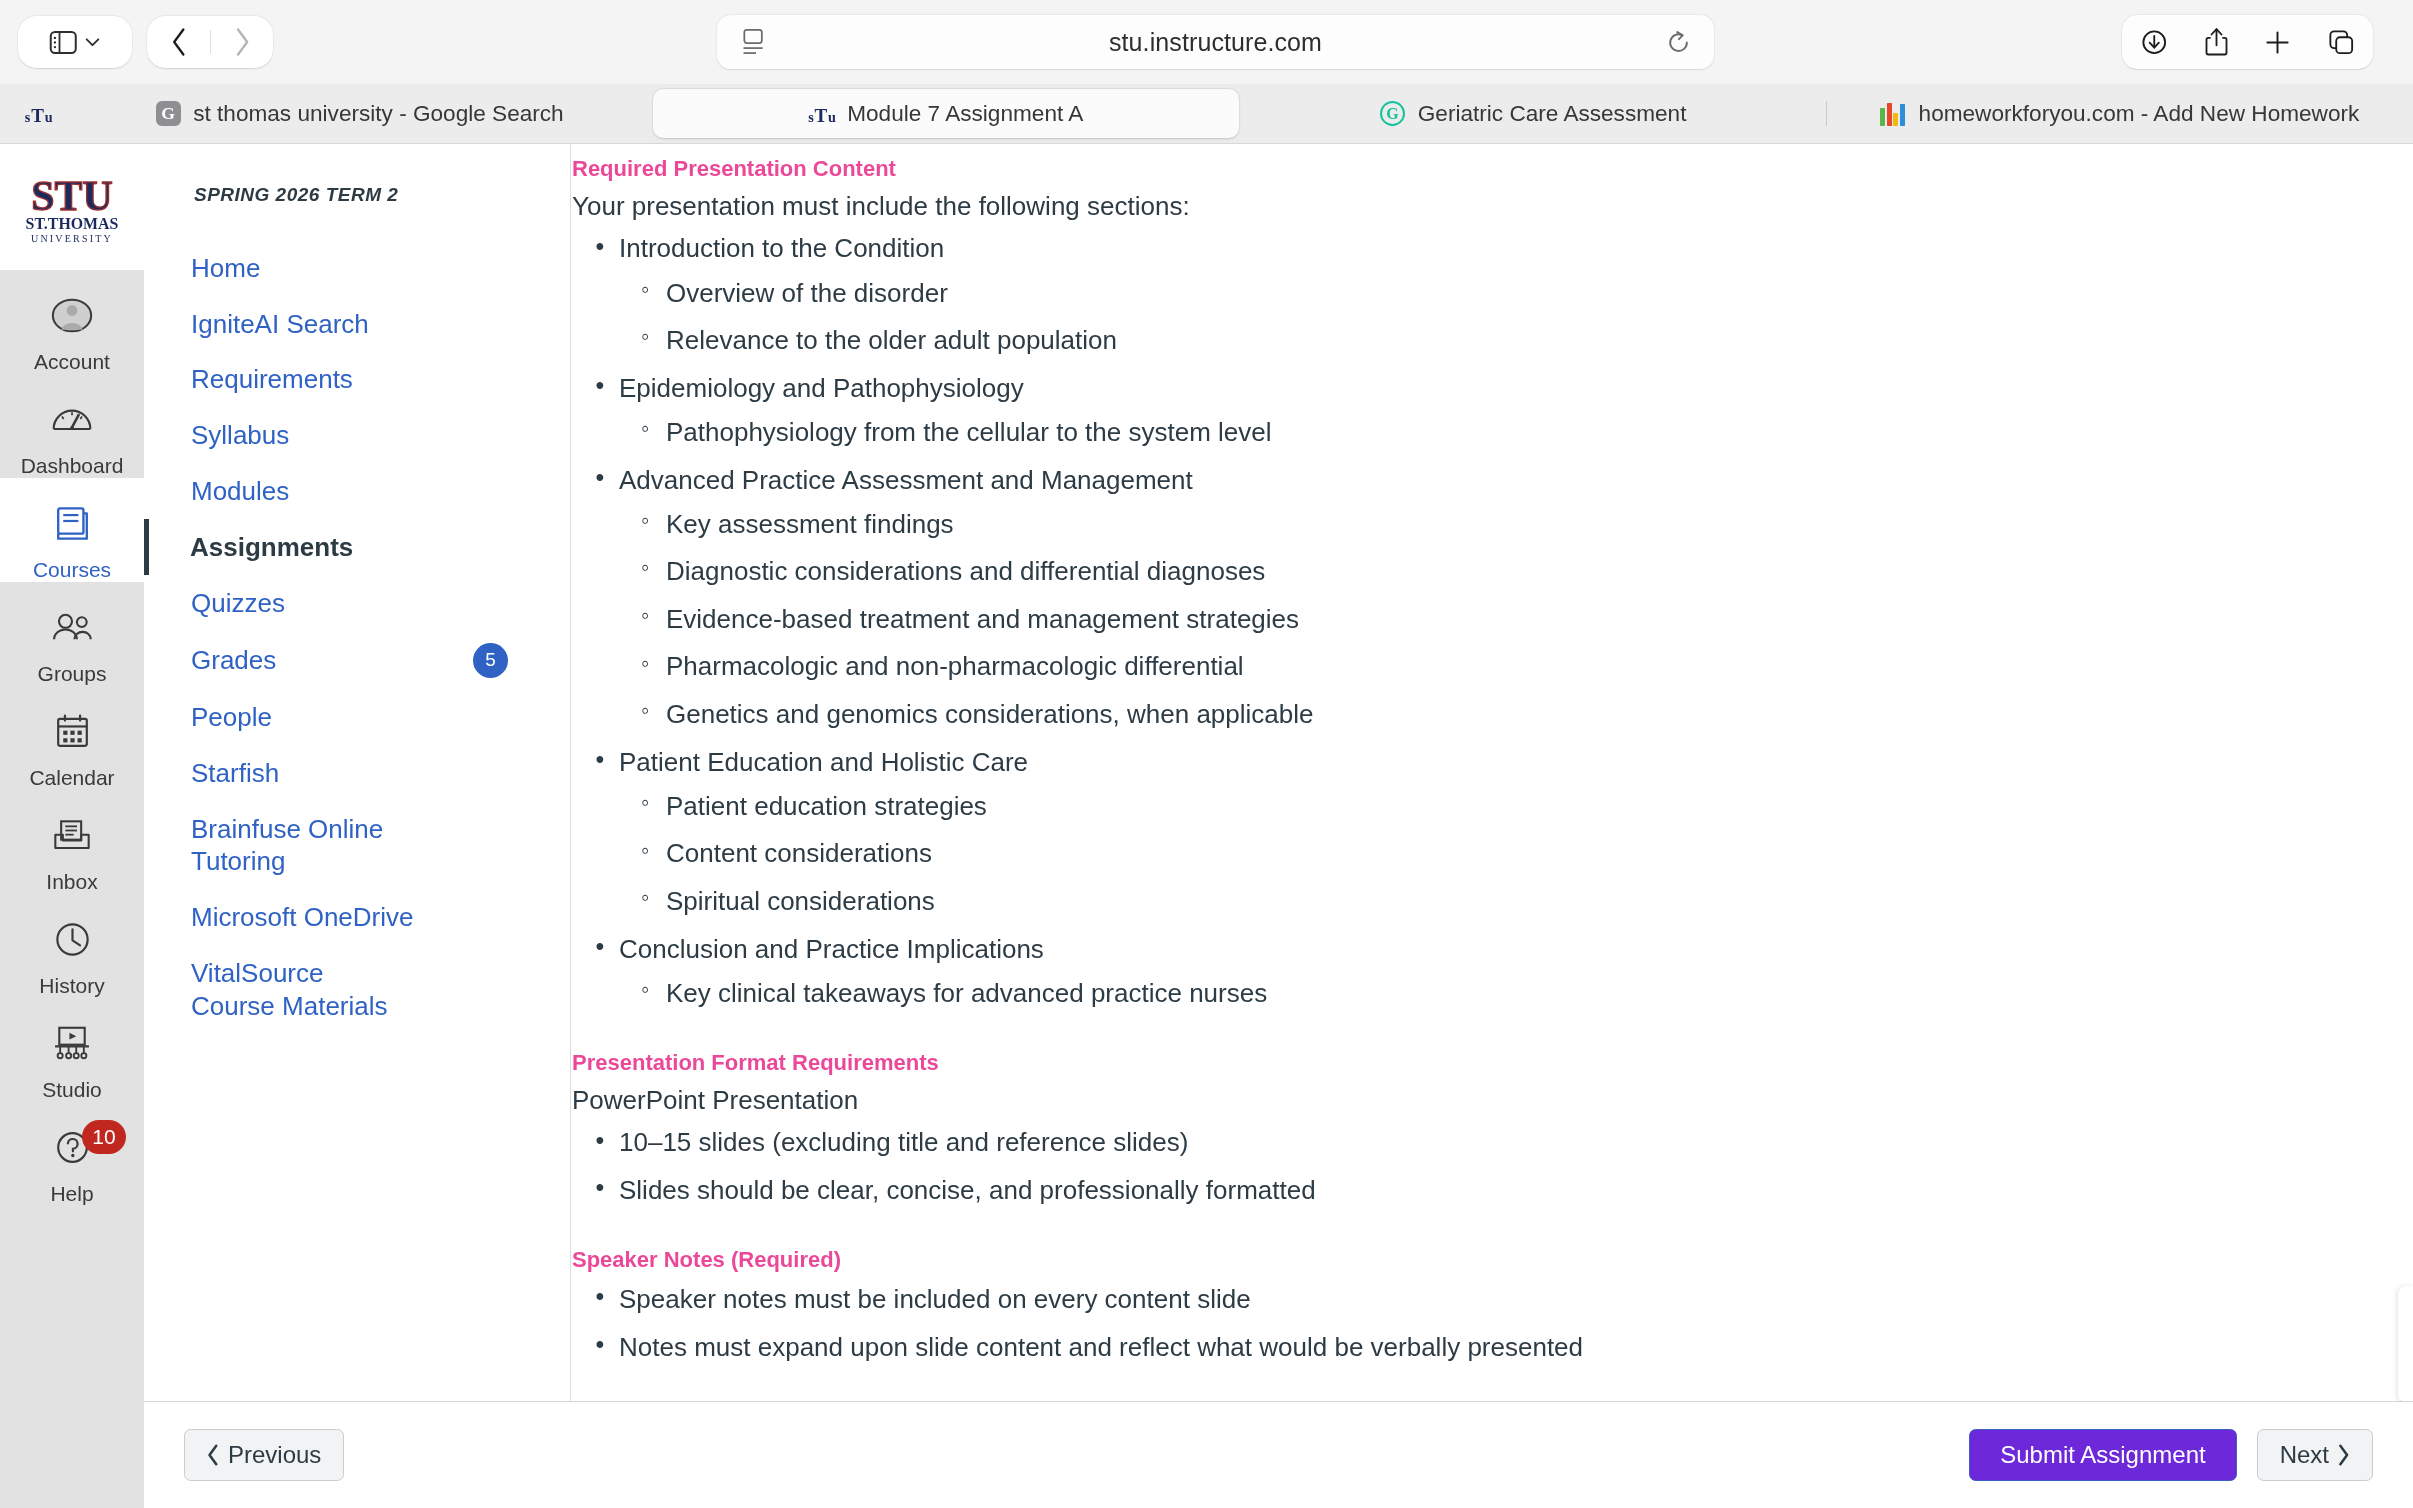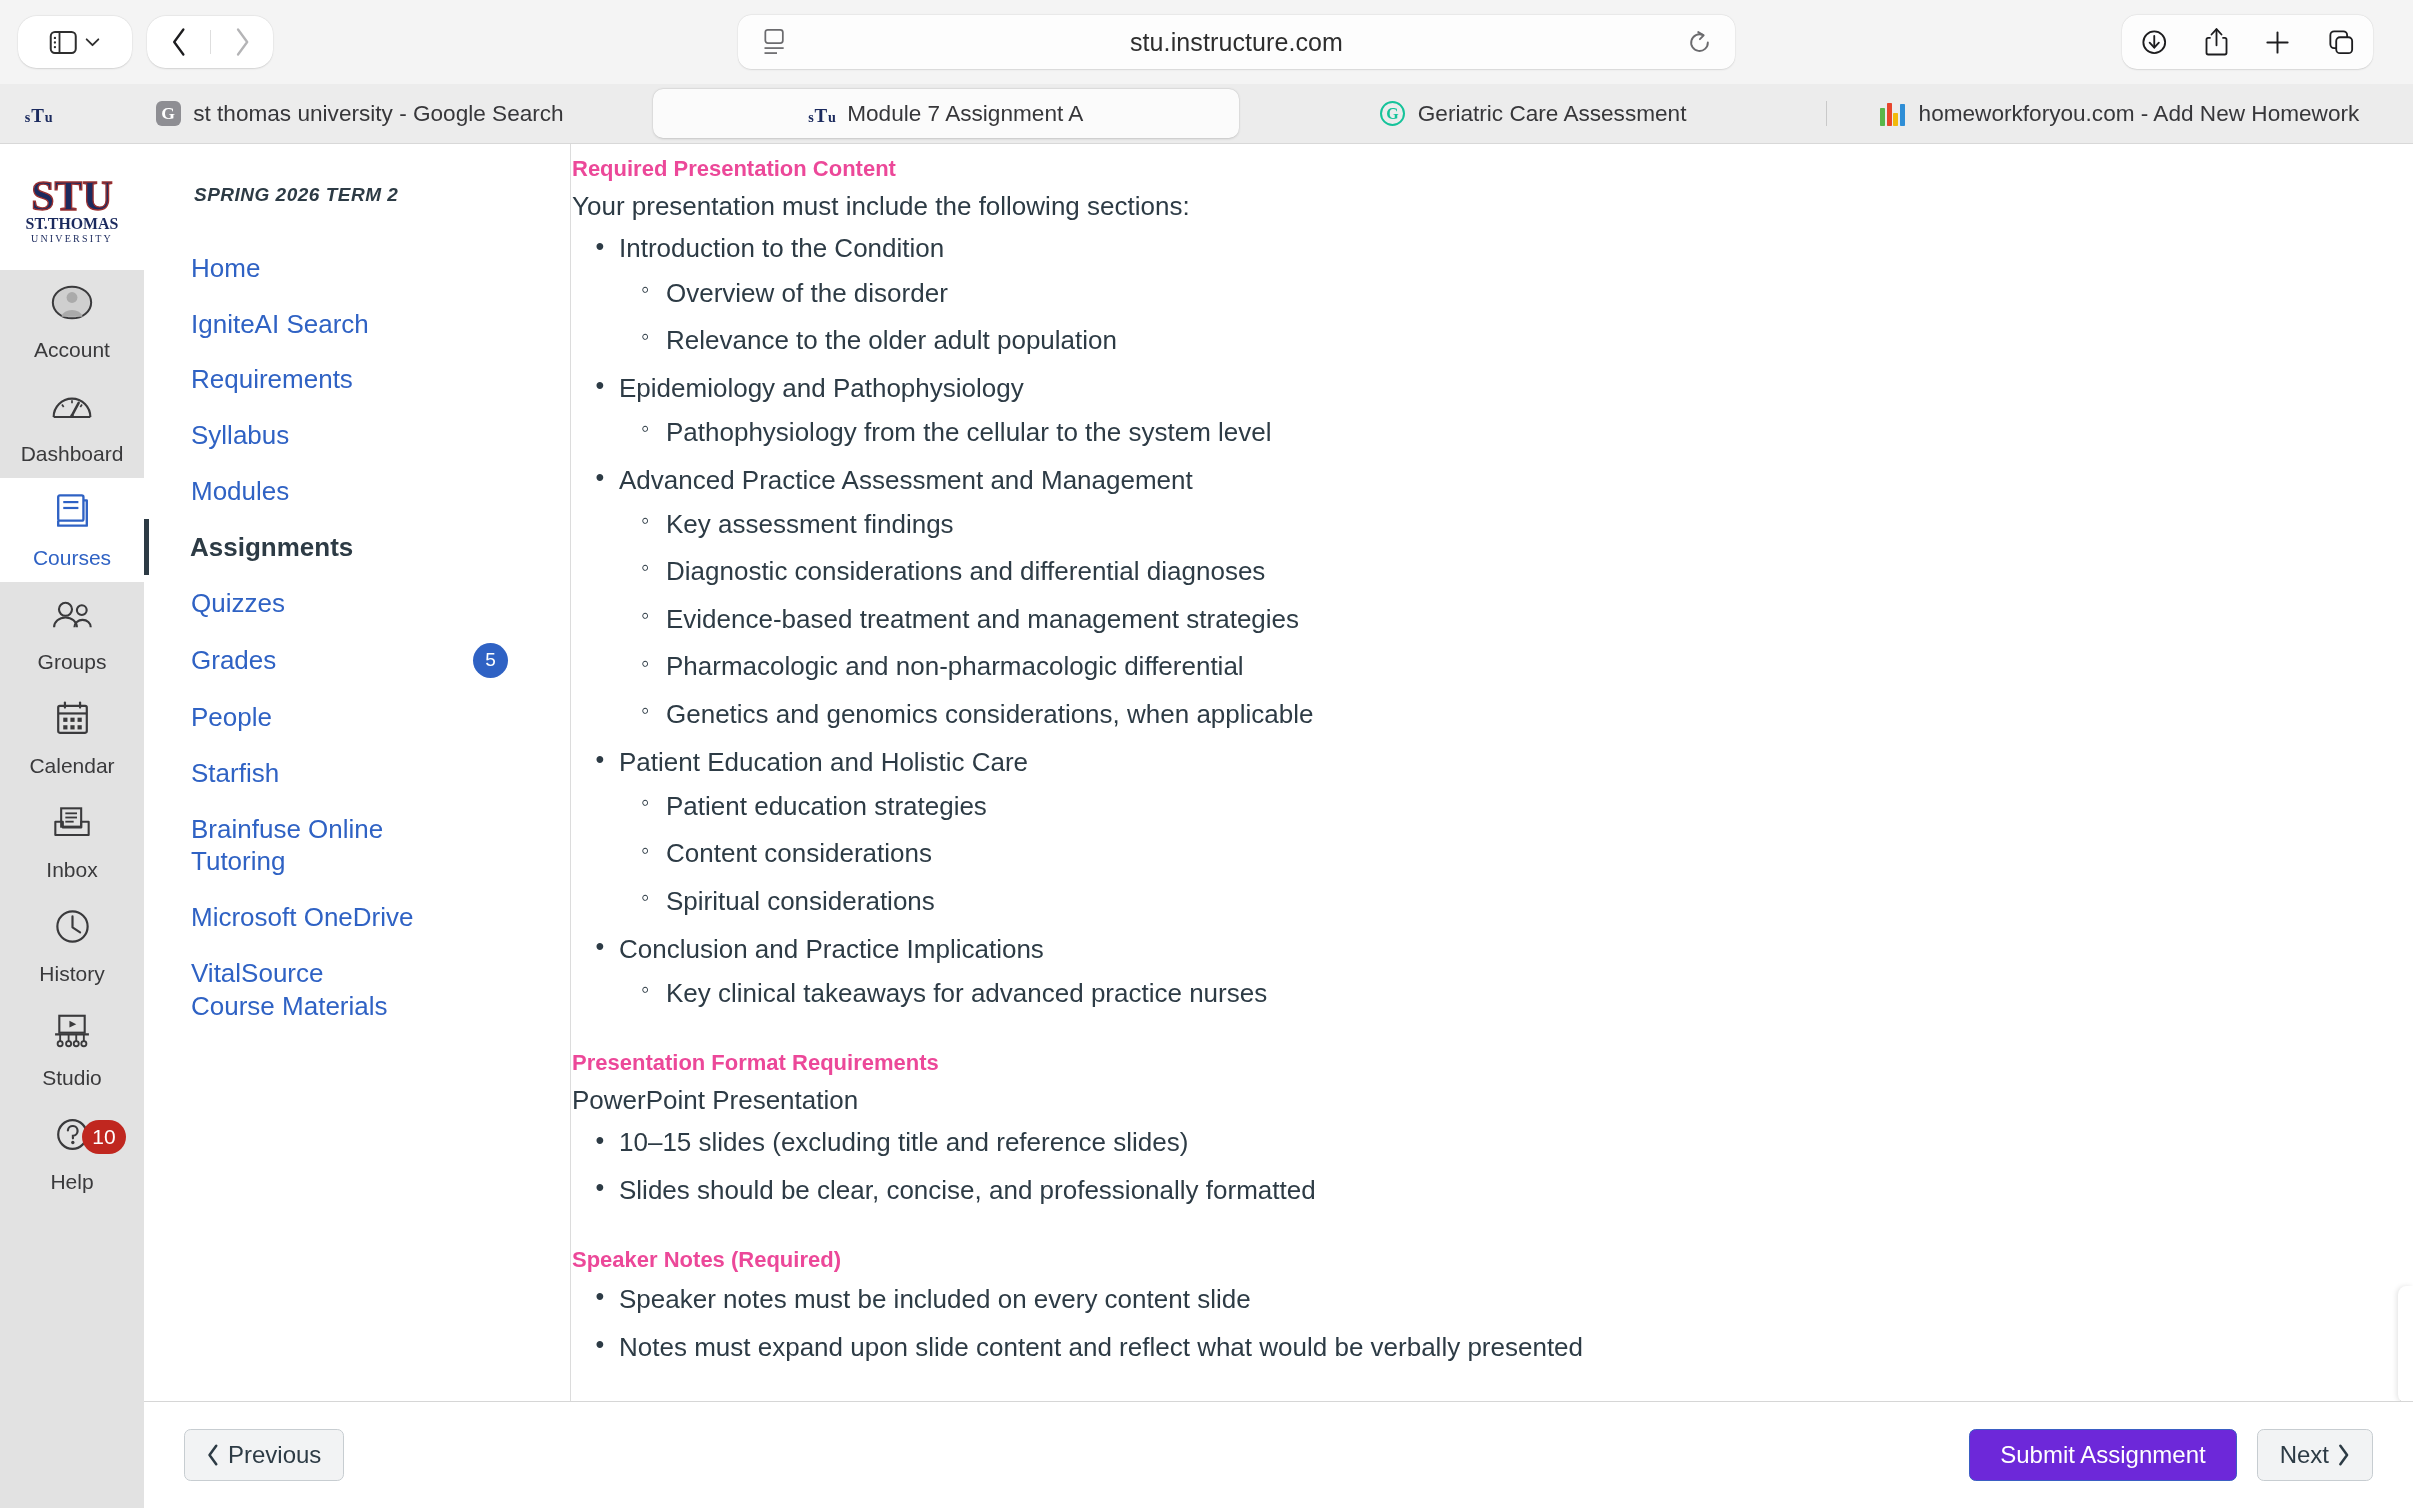--- a/index.html
+++ b/index.html
@@ -27,21 +27,21 @@
     margin-left: 18.4px; height: 52px; width: 114px;
     gap: 6.7px;
   }
   #nav-arrow-group {
     margin-left: 15px; height: 52px; width: 126px;
     gap: 0;
   }
   .nav-arrow-btn { width: 62px; height: 52px; display:flex; align-items:center; justify-content:center; }
   .nav-divider { width: 0.8px; height: 23.5px; background: #dedede; }
   #address-bar {
-    position: absolute; left: 738px; top: 15px;
+    position: absolute; left: 717px; top: 15px;
     width: 997px; height: 54px;
     border-radius: 13.4px;
     background: #fdfdfd;
     box-shadow: 0 0.8px 1.7px rgba(0,0,0,.10), 0 0 0 0.4px rgba(0,0,0,.05);
     display: flex; align-items: center;
   }
   #address-url {
     flex: 1; text-align: center;
     font-size: 25px; color: #2e2e2e; letter-spacing: 0.1px;
   }
@@ -123,21 +123,21 @@
     display: flex; flex-direction: column; align-items: center;
   }
   #stu-logo-box {
     width: 144px; height: 126px; background: #ffffff;
     display:flex; align-items:center; justify-content:center;
     flex-direction: column; padding-top: 5px;
   }
   .gn-item {
     width: 144px; height: 104px;
     display: flex; flex-direction: column;
-    align-items: center; justify-content: center;
+    align-items: center; justify-content: flex-end;
     gap: 15px;
     color: #3a3a3c; font-size: 21px;
     position: relative;
   }
   .gn-item.active { background: #ffffff; color: #2f62c4; }
   .gn-item .gn-icon { width: 44px; height: 40px; display:flex; align-items:center; justify-content:center; }
   .gn-badge {
     position: absolute; top: 18.4px; left: 82px;
     min-width: 44px; height: 34px; border-radius: 17px;
     background: #c0271f; color: #fff;

